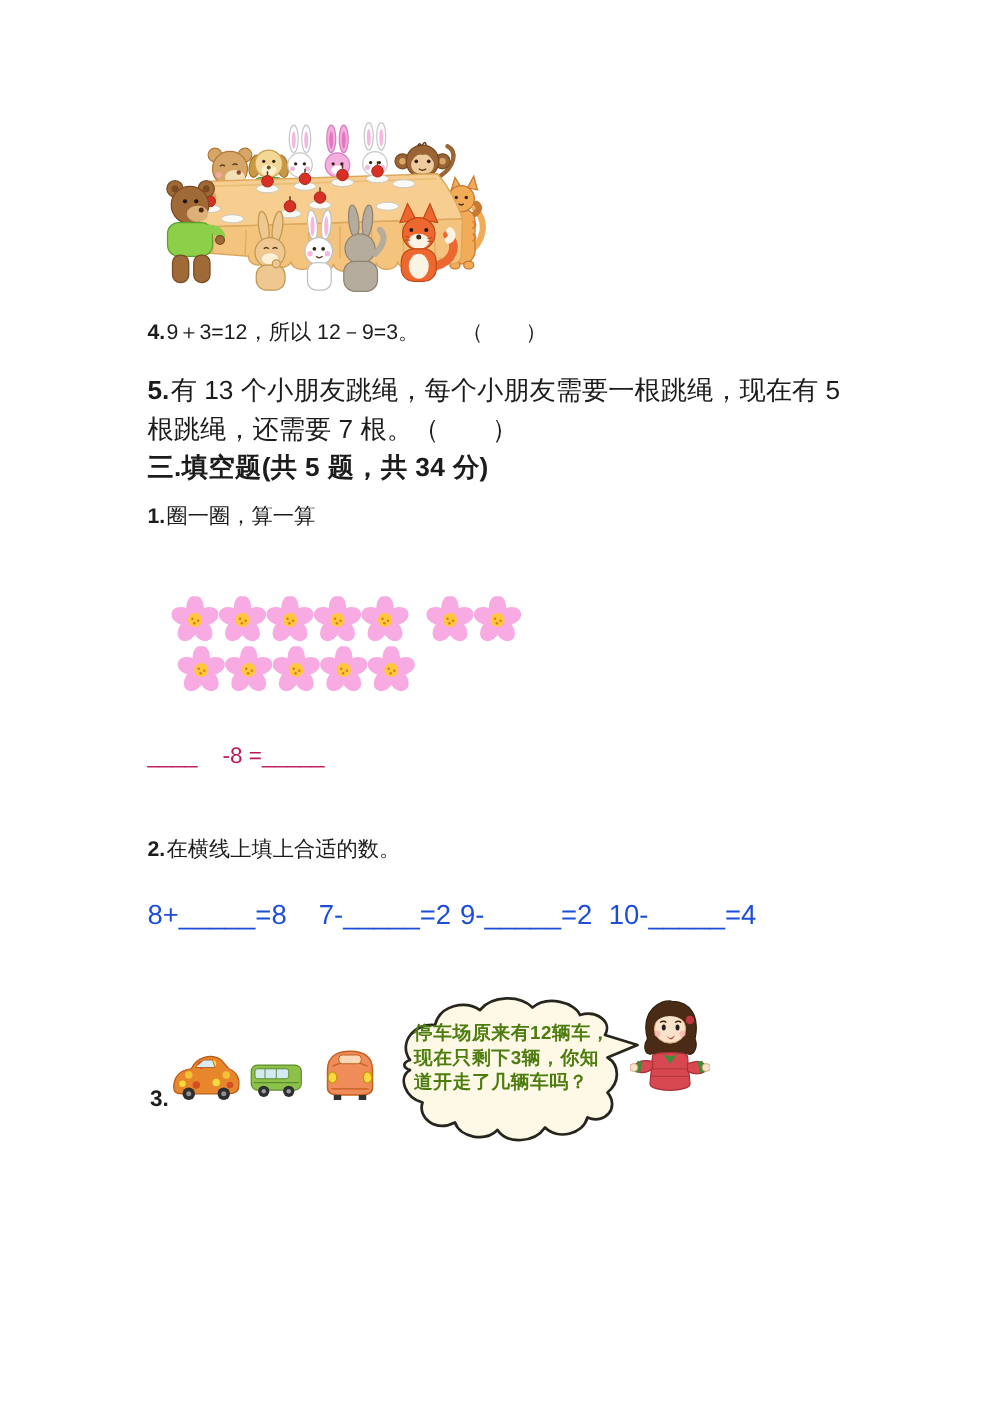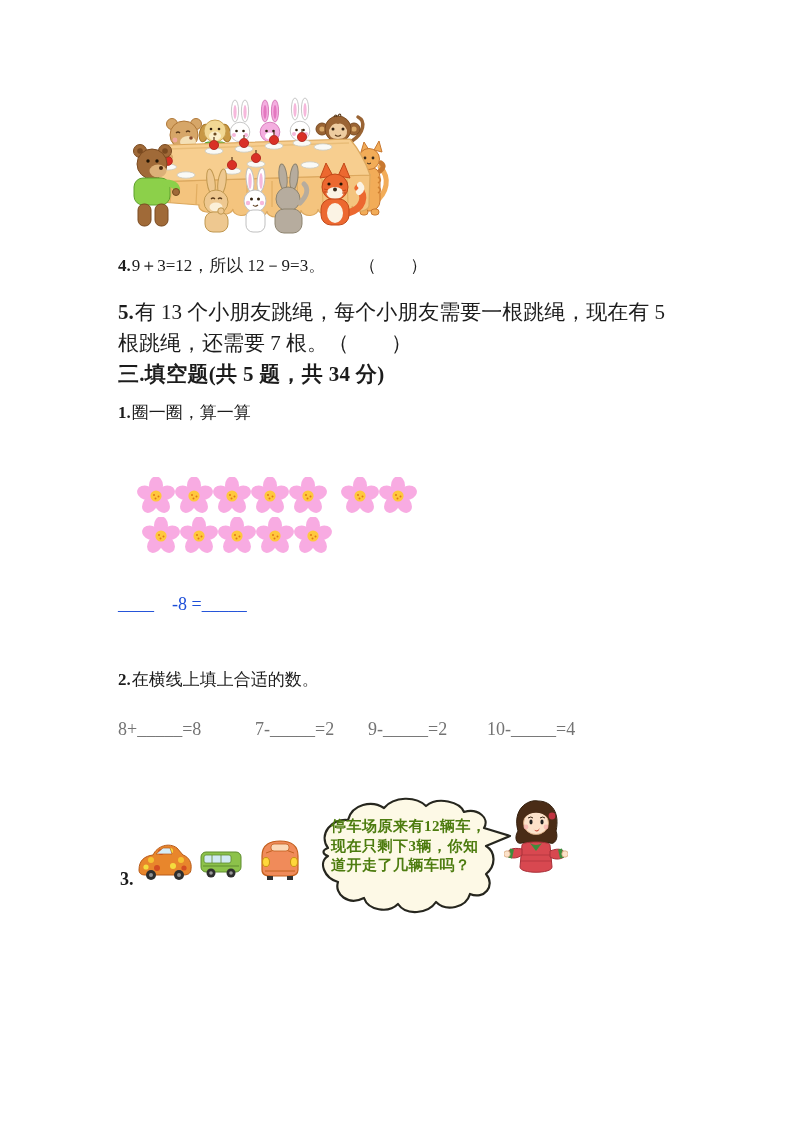--- a/index.html
+++ b/index.html
@@ -1,28 +1,28 @@
 <!DOCTYPE html>
 <html><head>
 <meta charset="utf-8">
 <style>
   * { margin:0; padding:0; box-sizing:border-box; }
   html,body { background:#ffffff; }
   .page {
     position:relative; width:794px; height:1123px; background:#ffffff;
-    font-family:Liberation Serif, serif; color:#1c1c1c; overflow:hidden;
+    font-family:Liberation Sans, sans-serif; color:#1c1c1c; overflow:hidden;
   }
   .abs { position:absolute; }
   .qline { font-size:17px; white-space:nowrap; }
   .qnum  { font-weight:bold; margin-right:1px; }
   .paren-blank { margin-left:34px; }
   .para { font-size:21px; line-height:31px; }
   .section-title { font-size:21px; font-weight:bold; letter-spacing:0.3px; }
-  .eq-single { font-size:18px; color:#1d4ed8; white-space:pre; }
-  .eq-row { display:flex; font-size:18px; color:#737373; }
+  .eq-single { font-size:18px; color:#be185d; white-space:pre; }
+  .eq-row { display:flex; font-size:22px; color:#1d4ed8; }
   .eq-cell { white-space:pre; }
   .eq-row .eq-cell:nth-child(1){ width:137px; }
   .eq-row .eq-cell:nth-child(2){ width:113px; }
   .eq-row .eq-cell:nth-child(3){ width:119px; }
   .flower-row { display:flex; align-items:flex-start; }
   .flower-group { display:flex; }
   .flower-spacer { width:14px; }
   .flower-row2 { margin-left:5px; margin-top:2px; }
   .bubble-wrap { width:210px; height:126px; }
   .bubble-text { position:absolute; left:25px; top:23px; width:158px;

